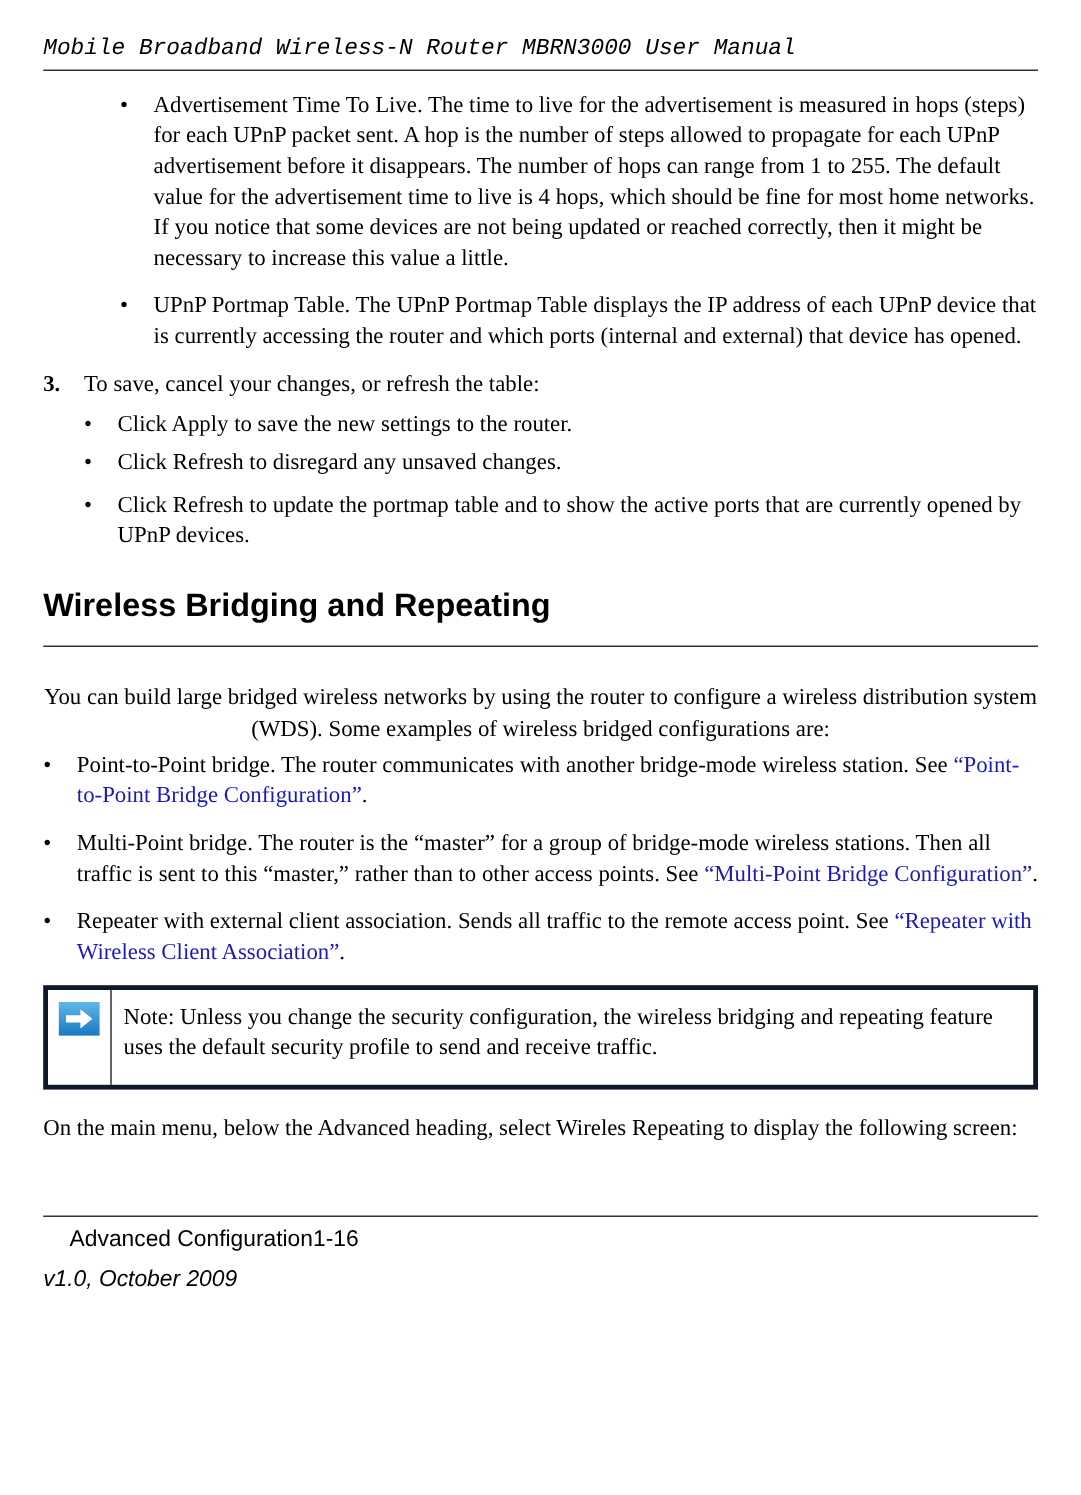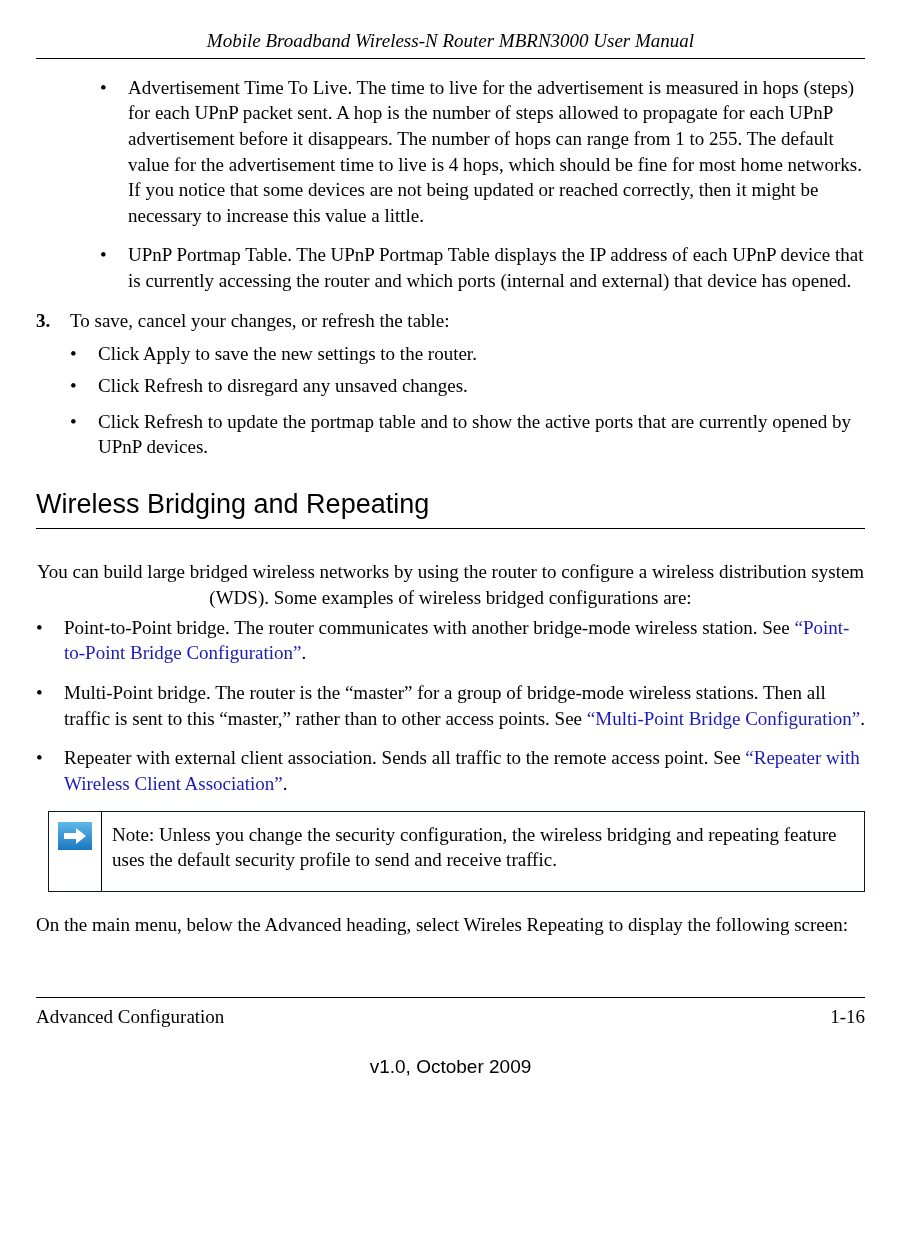--- a/index.html
+++ b/index.html
@@ -8,23 +8,24 @@
     line-height: 1.35;
     color: #000;
     background: #fff;
     margin: 0;
     padding: 28px 36px 20px 36px;
     width: 901px;
     box-sizing: border-box;
   }
   .header-title {
     font-style: italic;
-    text-align: center;
+    text-align: left;
     font-size: 19px;
     margin-bottom: 4px;
+    font-family: Liberation Mono, monospace;
   }
   .header-rule {
     border: none;
     border-top: 1.5px solid #000;
     margin: 0 0 16px 0;
   }
   .indent-block {
     margin-left: 64px;
   }
   .bullet-row {
@@ -48,37 +49,37 @@
     font-weight: bold;
   }
   .num-text {
     flex: 1;
   }
   .sub-indent {
     margin-left: 34px;
   }
   .section-heading {
     font-family: Arial, Helvetica, sans-serif;
-    font-weight: normal;
+    font-weight: bold;
     font-size: 27px;
     margin-top: 26px;
-    margin-bottom: 6px;
+    margin-bottom: 16px;
   }
   .section-rule {
     border: none;
     border-top: 1.5px solid #000;
     margin: 0 0 30px 0;
   }
   .link {
     color: #1a1ab8;
   }
   .note-box {
-    border: 1px solid #0f172a;
-    display: flex;
-    margin: 12px 0 20px 12px;
+    border: 4px solid #0f172a;
+    display: flex;
+    margin: 12px 0 20px 0;
   }
   .note-icon-cell {
     border-right: 1px solid #000;
     width: 52px;
     display: flex;
     align-items: flex-start;
     justify-content: center;
     padding-top: 10px;
   }
   .note-text-cell {
@@ -96,29 +97,30 @@
     font-size: 22px;
     font-weight: bold;
   }
   .footer-rule {
     border: none;
     border-top: 1.5px solid #000;
     margin: 60px 0 6px 0;
   }
   .footer-row {
     display: flex;
-    justify-content: space-between;
-    font-family: Liberation Serif, serif;
-    font-size: 19px;
+    font-family: Liberation Sans, sans-serif;
+    font-size: 19px;
+    margin-left: 22px;
   }
   .footer-version {
-    text-align: center;
+    text-align: left;
     font-family: Arial, Helvetica, sans-serif;
-    font-size: 19px;
-    margin-top: 24px;
+    font-style: italic;
+    font-size: 19px;
+    margin-top: 8px;
   }
   b { font-weight: normal; }
 </style>
 </head>
 <body>
 
 <div class="header-title">Mobile Broadband Wireless-N Router MBRN3000 User Manual</div>
 <hr class="header-rule">
 
 <div class="indent-block">

